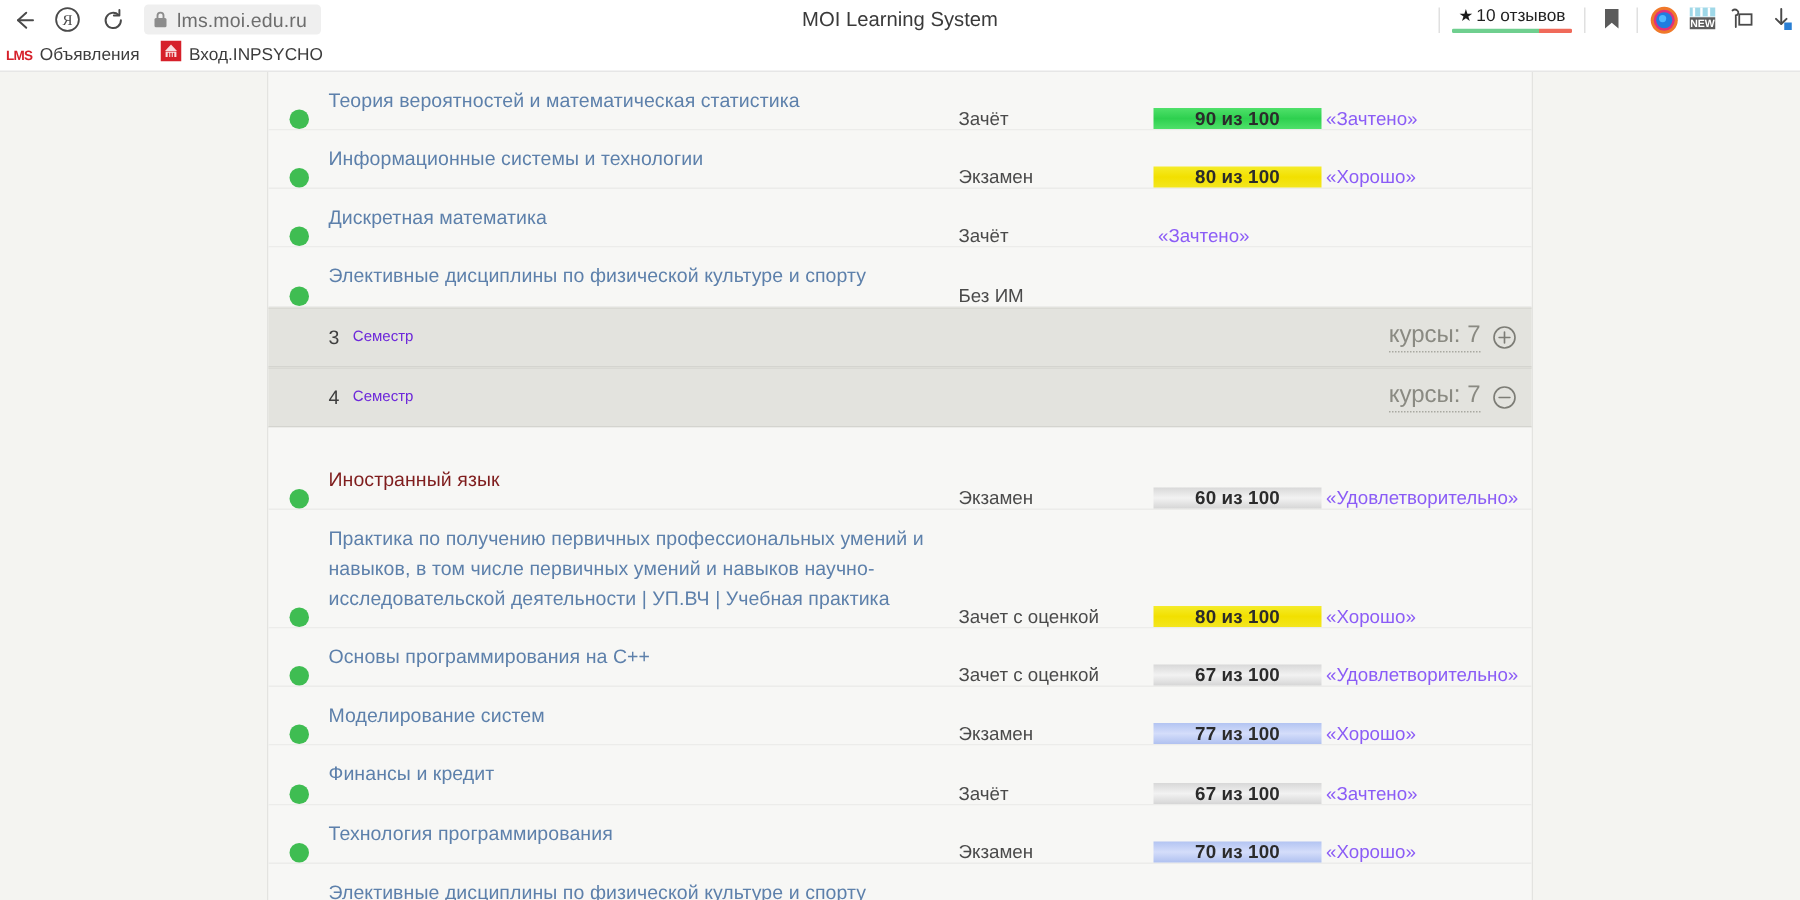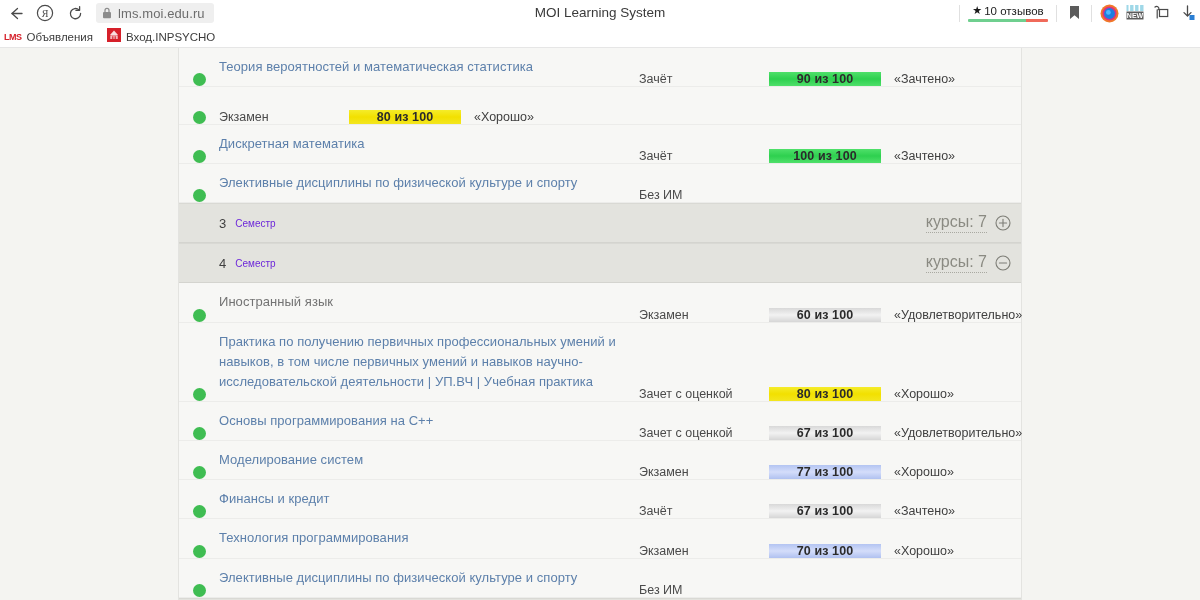--- a/index.html
+++ b/index.html
@@ -85,21 +85,21 @@
   .col-score { width: 112px; flex: none; display: flex; align-items: stretch; justify-content: center; }
   .score-badge {
     width: 122px; display: flex; align-items: center; justify-content: center;
     font-size: 12.5px; font-weight: bold; color: #2b2b2b; letter-spacing: .1px;
   }
   .score-green  { background: linear-gradient(180deg,#4fe06a 0%, #2ed04f 50%, #4fe06a 100%); }
   .score-yellow { background: linear-gradient(180deg,#f5ec2a 0%, #f2e000 50%, #f3e61f 100%); }
   .score-grey   { background: linear-gradient(180deg,#d8d8d8 0%, #f2f2f2 50%, #d6d6d6 100%); }
   .score-blue   { background: linear-gradient(180deg,#b3c4f2 0%, #d4ddfa 50%, #b0c1f0 100%); }
   .score-none   { background: transparent; }
-  .col-mark { flex: 1; display: flex; align-items: center; padding-left: 13px; font-size: 12.5px; color: #404040; }
+  .col-mark { flex: 1; display: flex; align-items: center; padding-left: 3px; font-size: 12.5px; color: #8b5cf6; }
 
   .sem-row {
     display: flex; align-items: center; height: 40px;
     background: #e3e3de; border-bottom: 1px solid #d4d4cf; border-top: 1px solid #d9d9d4;
     padding: 0 10px 0 40px;
   }
   .sem-num { font-size: 13px; color: #3f3f3f; margin-right: 9px; }
   .sem-label { font-size: 10px; color: #6d28d9; }
   .sem-right { margin-left: auto; display: flex; align-items: center; }
   .sem-courses {
@@ -230,37 +230,37 @@
           <div class="col-type">Зачёт</div>
           <div class="col-score">
             <div class="score-badge score-green">90 из 100</div>
           </div>
           <div class="col-mark">«Зачтено»</div>
         </div>
         <div class="row">
           <div class="col-dot">
             <span class="dot" style="background: rgb(63, 189, 82);"></span>
           </div>
+          <div class="col-name">
+            <a class="subject-link" href="#" style="color: rgb(93, 128, 171);">Информационные системы и технологии</a>
+          </div>
           <div class="col-type">Экзамен</div>
           <div class="col-score">
             <div class="score-badge score-yellow">80 из 100</div>
           </div>
           <div class="col-mark">«Хорошо»</div>
         </div>
         <div class="row">
           <div class="col-dot">
             <span class="dot" style="background: rgb(63, 189, 82);"></span>
           </div>
           <div class="col-name">
             <a class="subject-link" href="#" style="color: rgb(93, 128, 171);">Дискретная математика</a>
           </div>
           <div class="col-type">Зачёт</div>
-          <div class="col-score">
-            <div class="score-badge score-green">100 из 100</div>
-          </div>
           <div class="col-mark">«Зачтено»</div>
         </div>
         <div class="row">
           <div class="col-dot">
             <span class="dot" style="background: rgb(63, 189, 82);"></span>
           </div>
           <div class="col-name">
             <a class="subject-link" href="#" style="color: rgb(93, 128, 171);">Элективные дисциплины по физической культуре и спорту</a>
           </div>
           <div class="col-type">Без ИМ</div>
@@ -294,21 +294,21 @@
                 <path d="M4.4 8 H11.6" stroke="#7d7d76" stroke-width="1.1" stroke-linecap="round"></path>
               </svg>
             </span>
           </div>
         </div>
         <div class="row">
           <div class="col-dot">
             <span class="dot" style="background: rgb(63, 189, 82);"></span>
           </div>
           <div class="col-name">
-            <a class="subject-link" href="#" style="color: #737373;">Иностранный язык</a>
+            <a class="subject-link" href="#" style="color: #7f1d1d; margin-top: 16px;">Иностранный язык</a>
           </div>
           <div class="col-type">Экзамен</div>
           <div class="col-score">
             <div class="score-badge score-grey">60 из 100</div>
           </div>
           <div class="col-mark">«Удовлетворительно»</div>
         </div>
         <div class="row">
           <div class="col-dot">
             <span class="dot" style="background: rgb(63, 189, 82);"></span>

